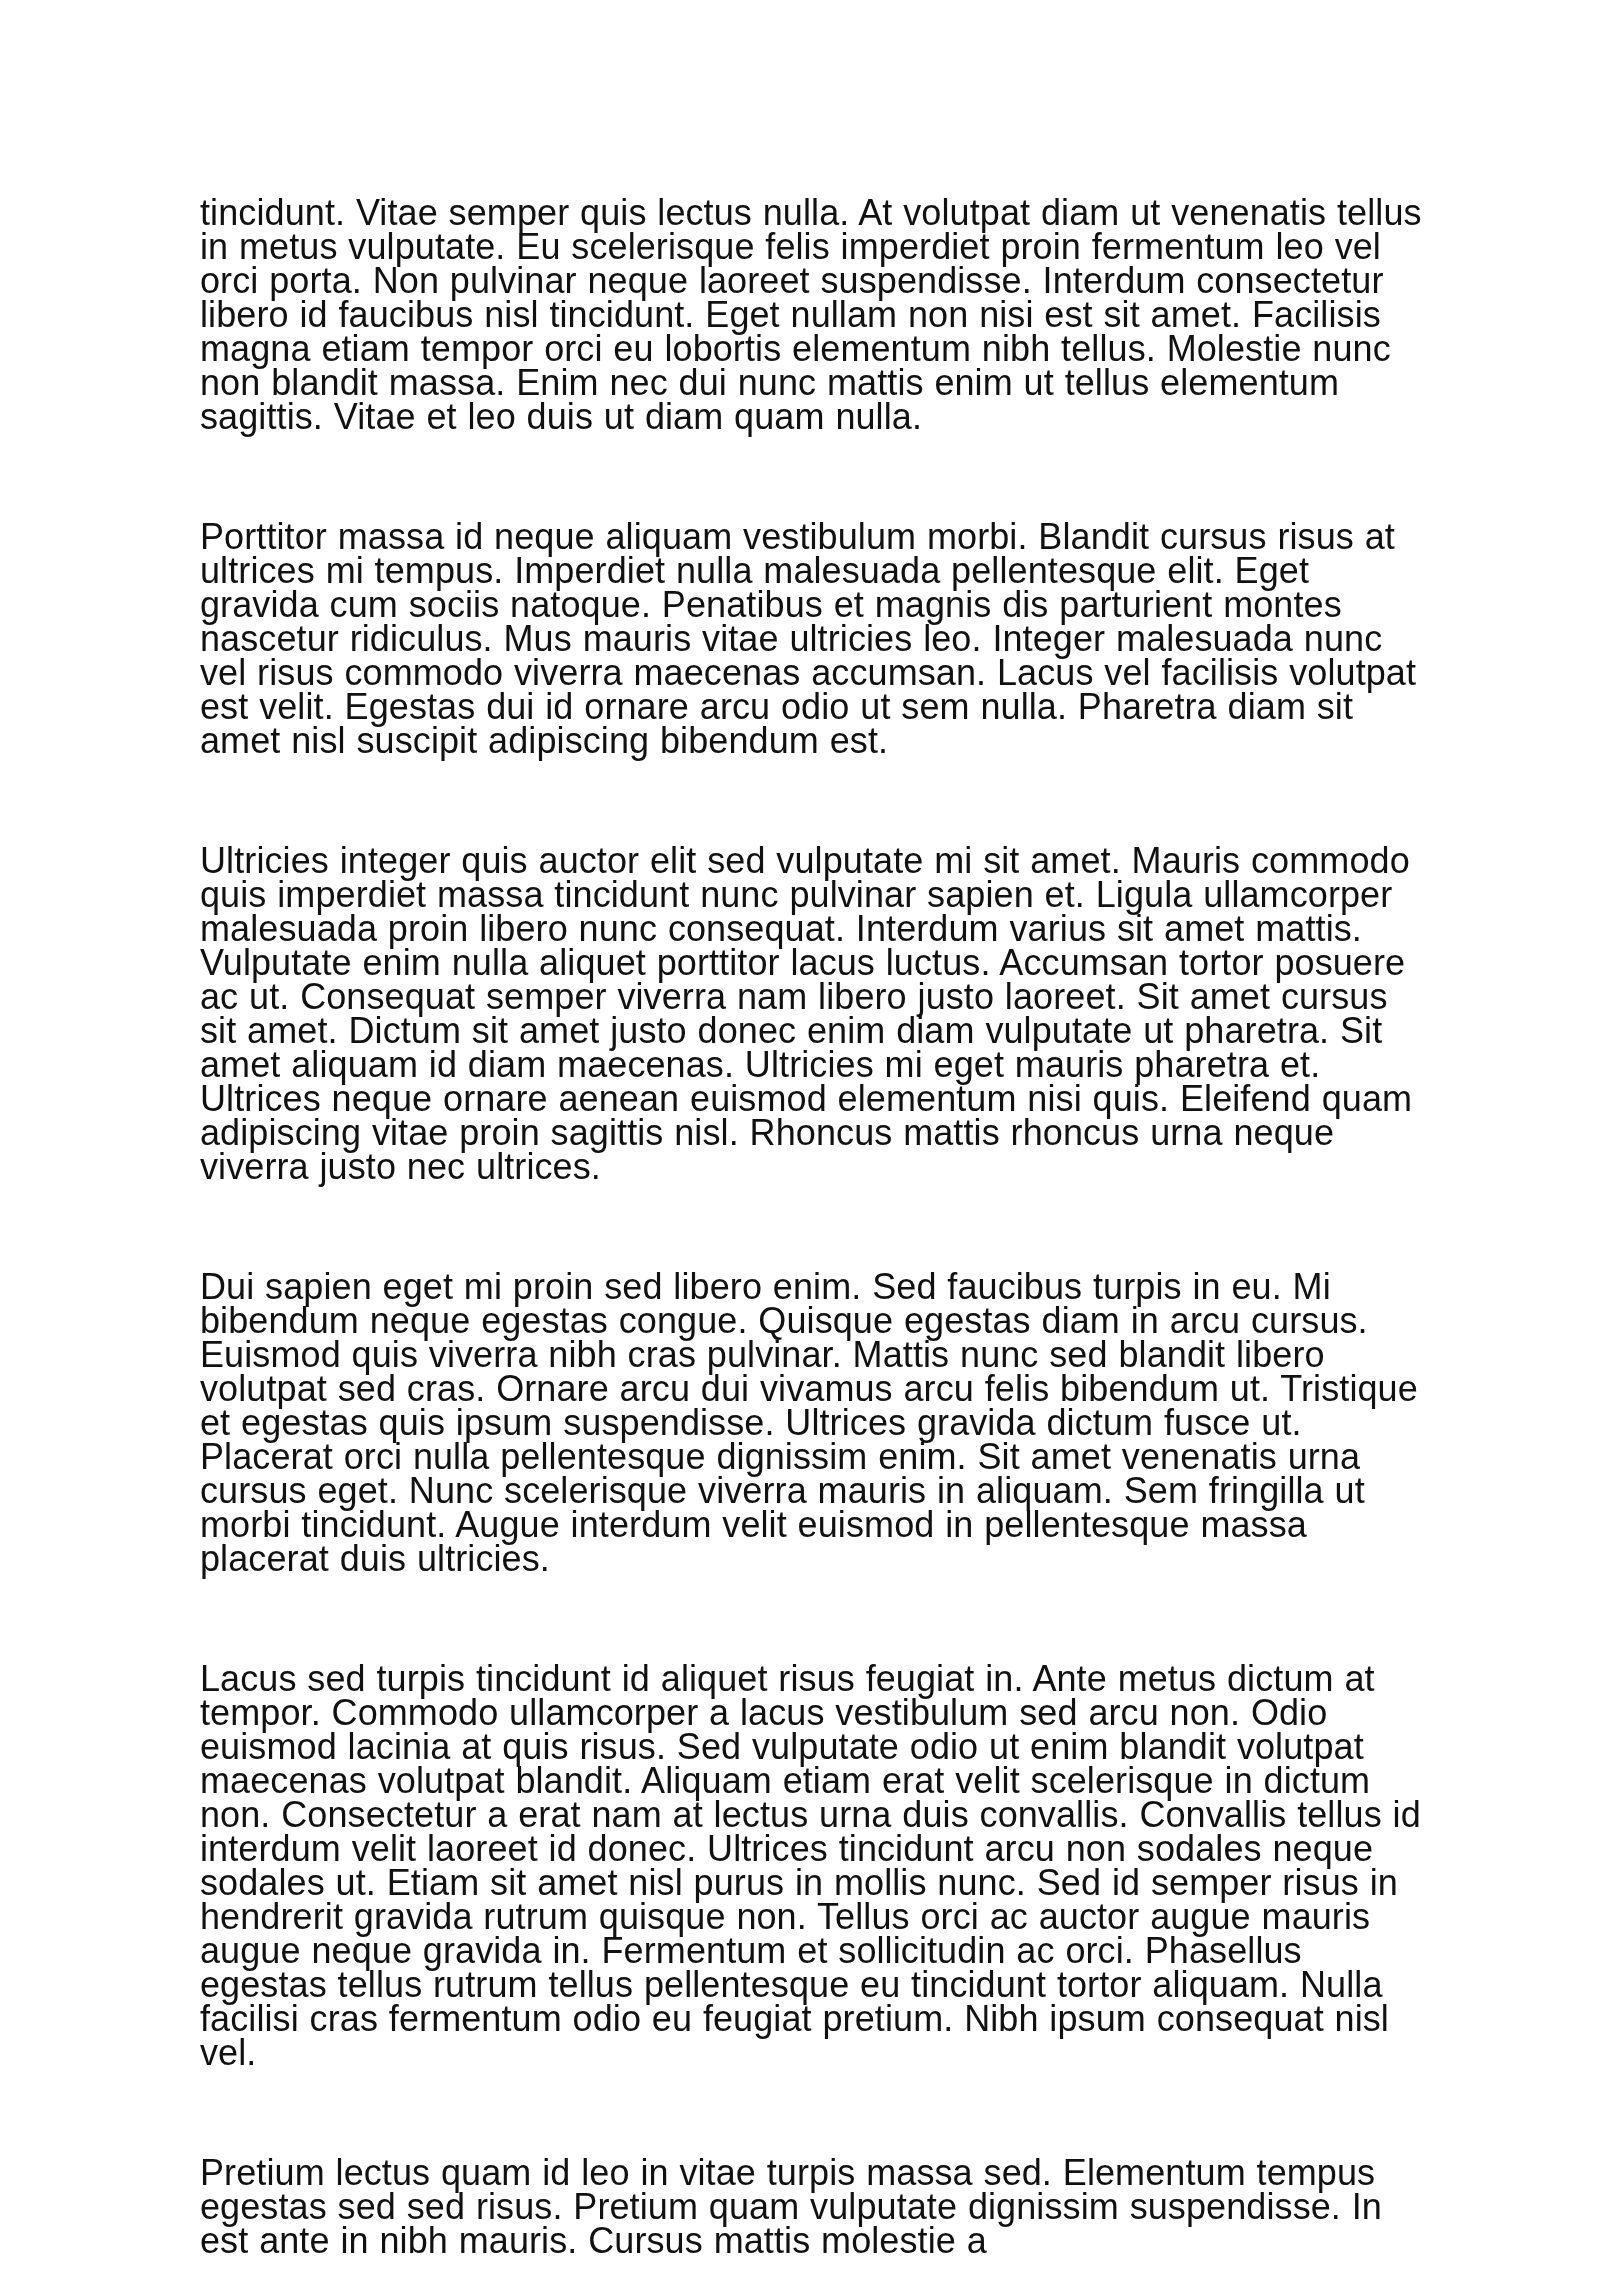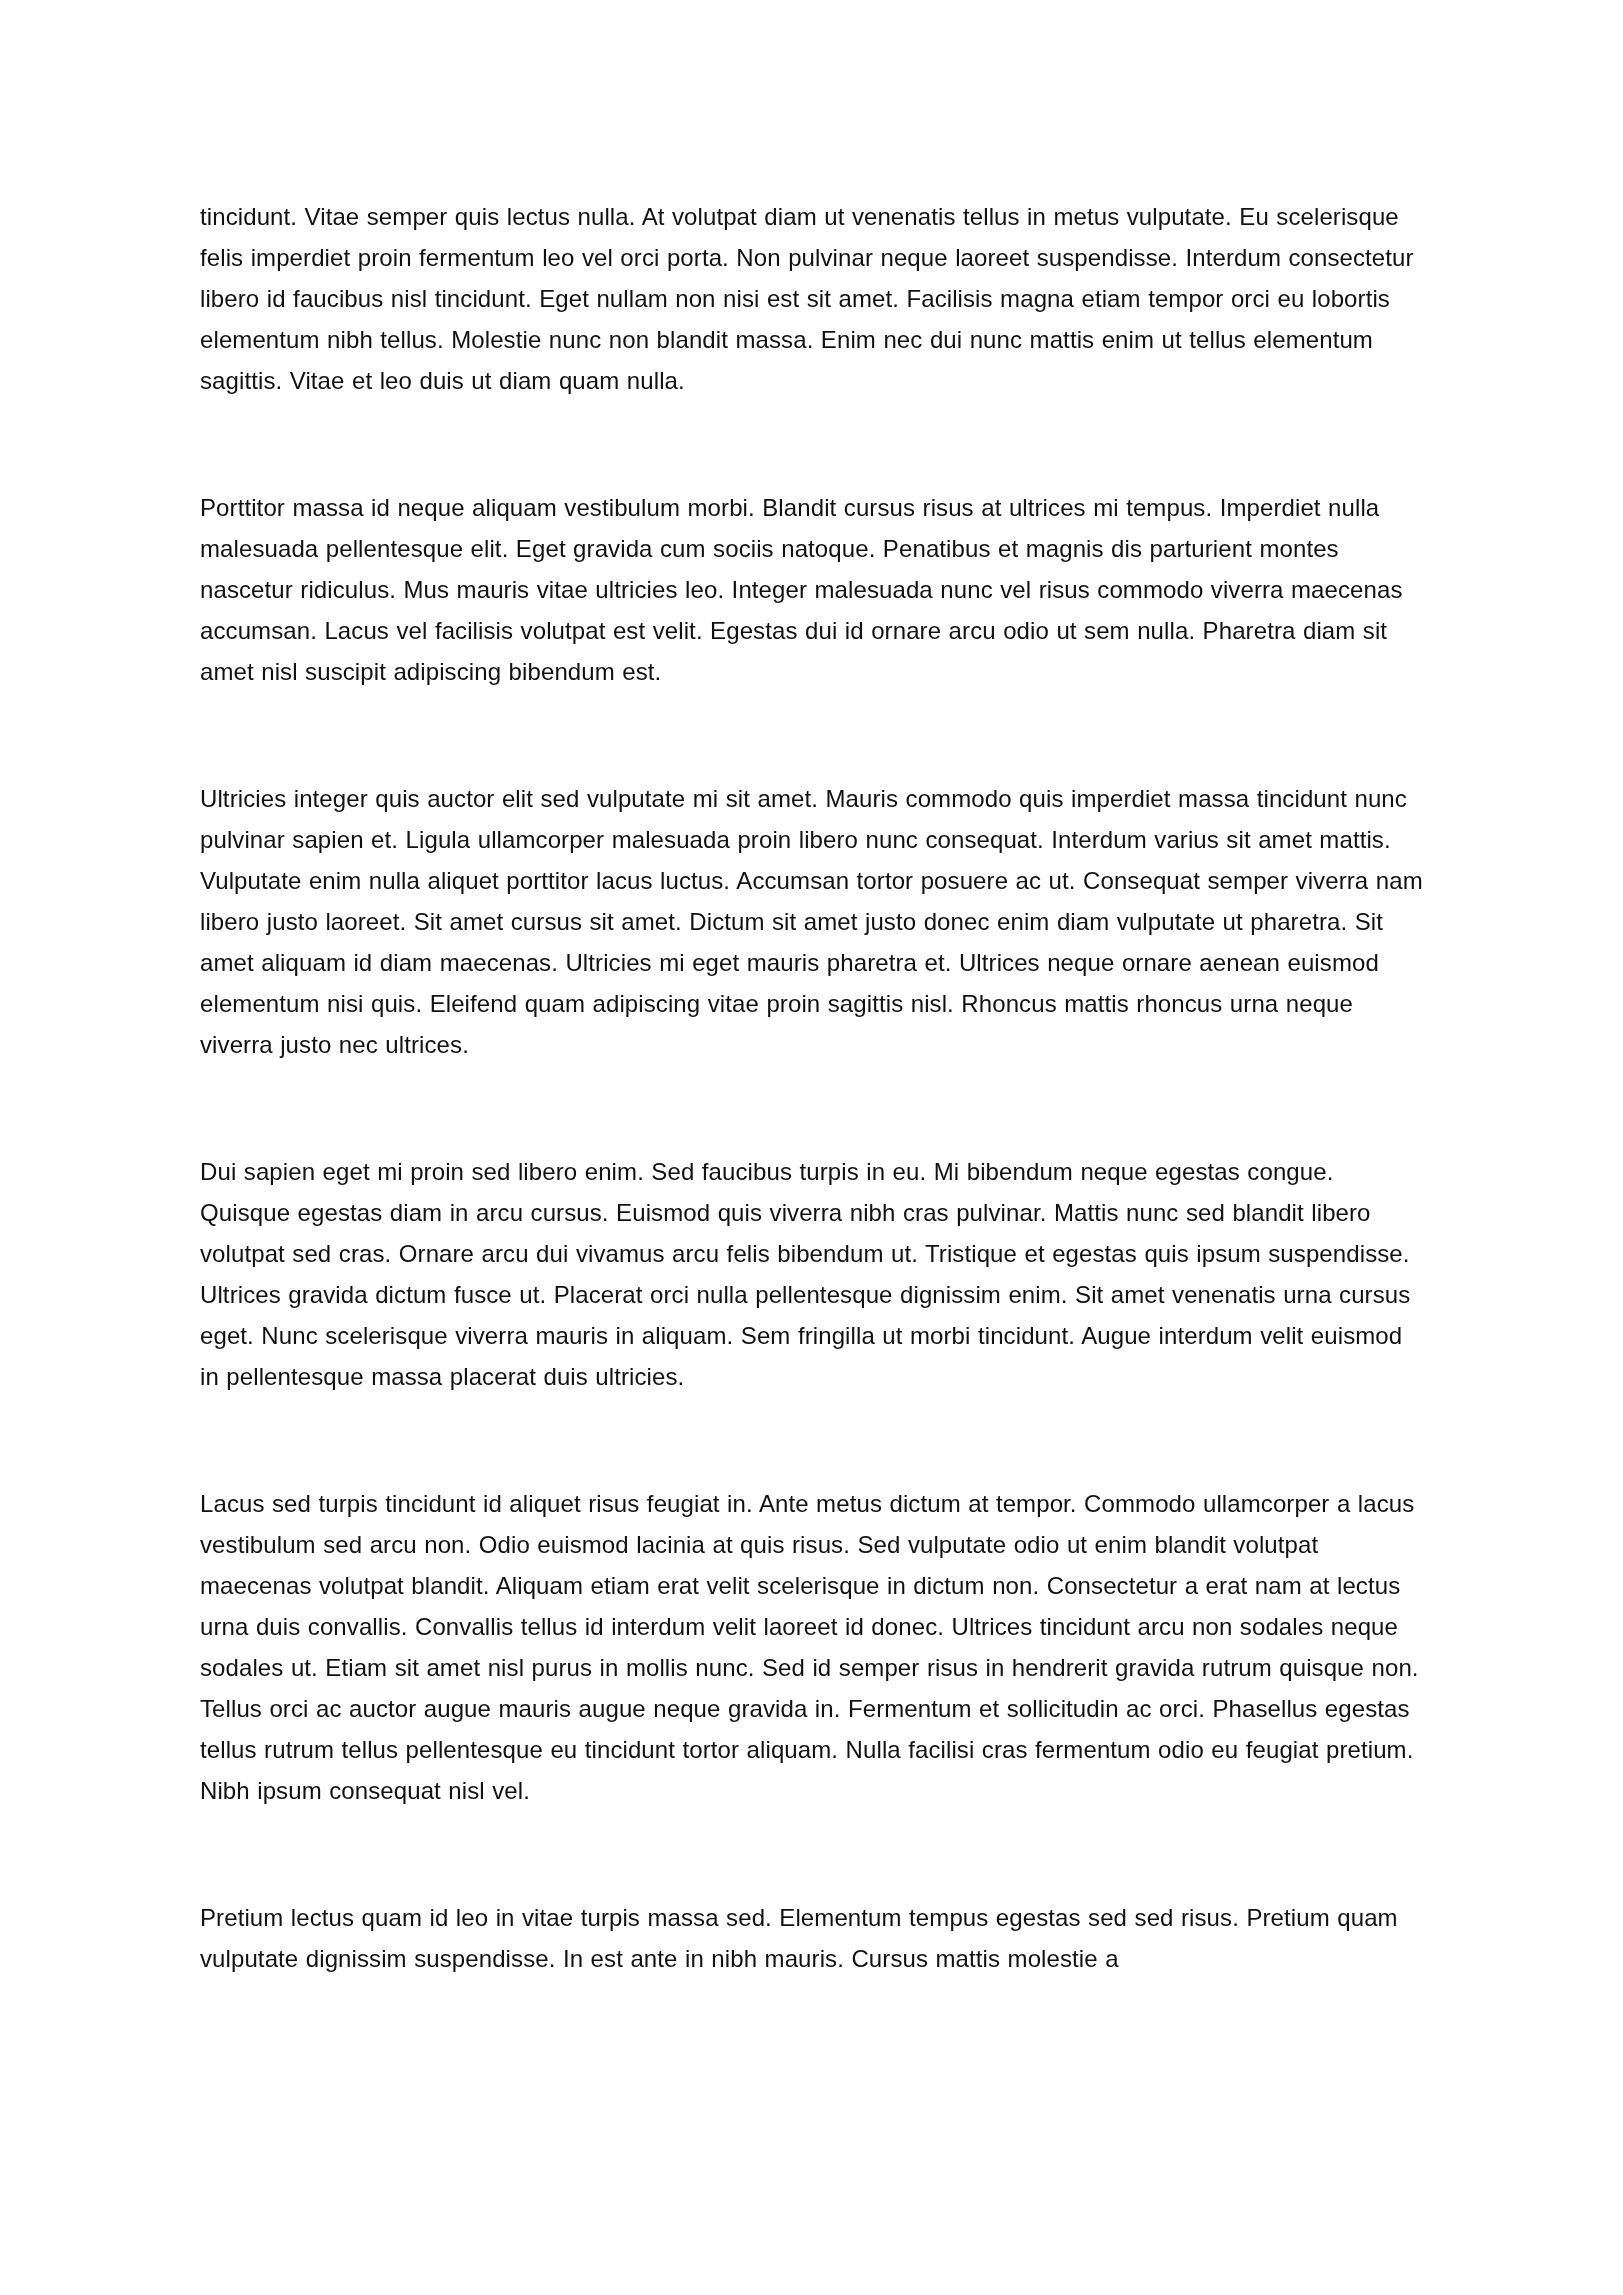--- a/index.html
+++ b/index.html
@@ -16,22 +16,22 @@
   .page {
     box-sizing: border-box;
     width: 1623px;
     height: 2295px;
     background: #ffffff;
     padding: 196px 196px 0 200px;
     overflow: hidden;
   }
   .doc-body p {
     margin: 0 0 86px 0;
-    font-size: 24px;
-    line-height: 41px;
+    font-size: 36px;
+    line-height: 34px;
     color: #111111;
     text-align: left;
     letter-spacing: 0.1px;
     word-spacing: 0.7px;
   }
   .doc-body p:last-child {
     margin-bottom: 12px;
   }
 </style>
 </head>

